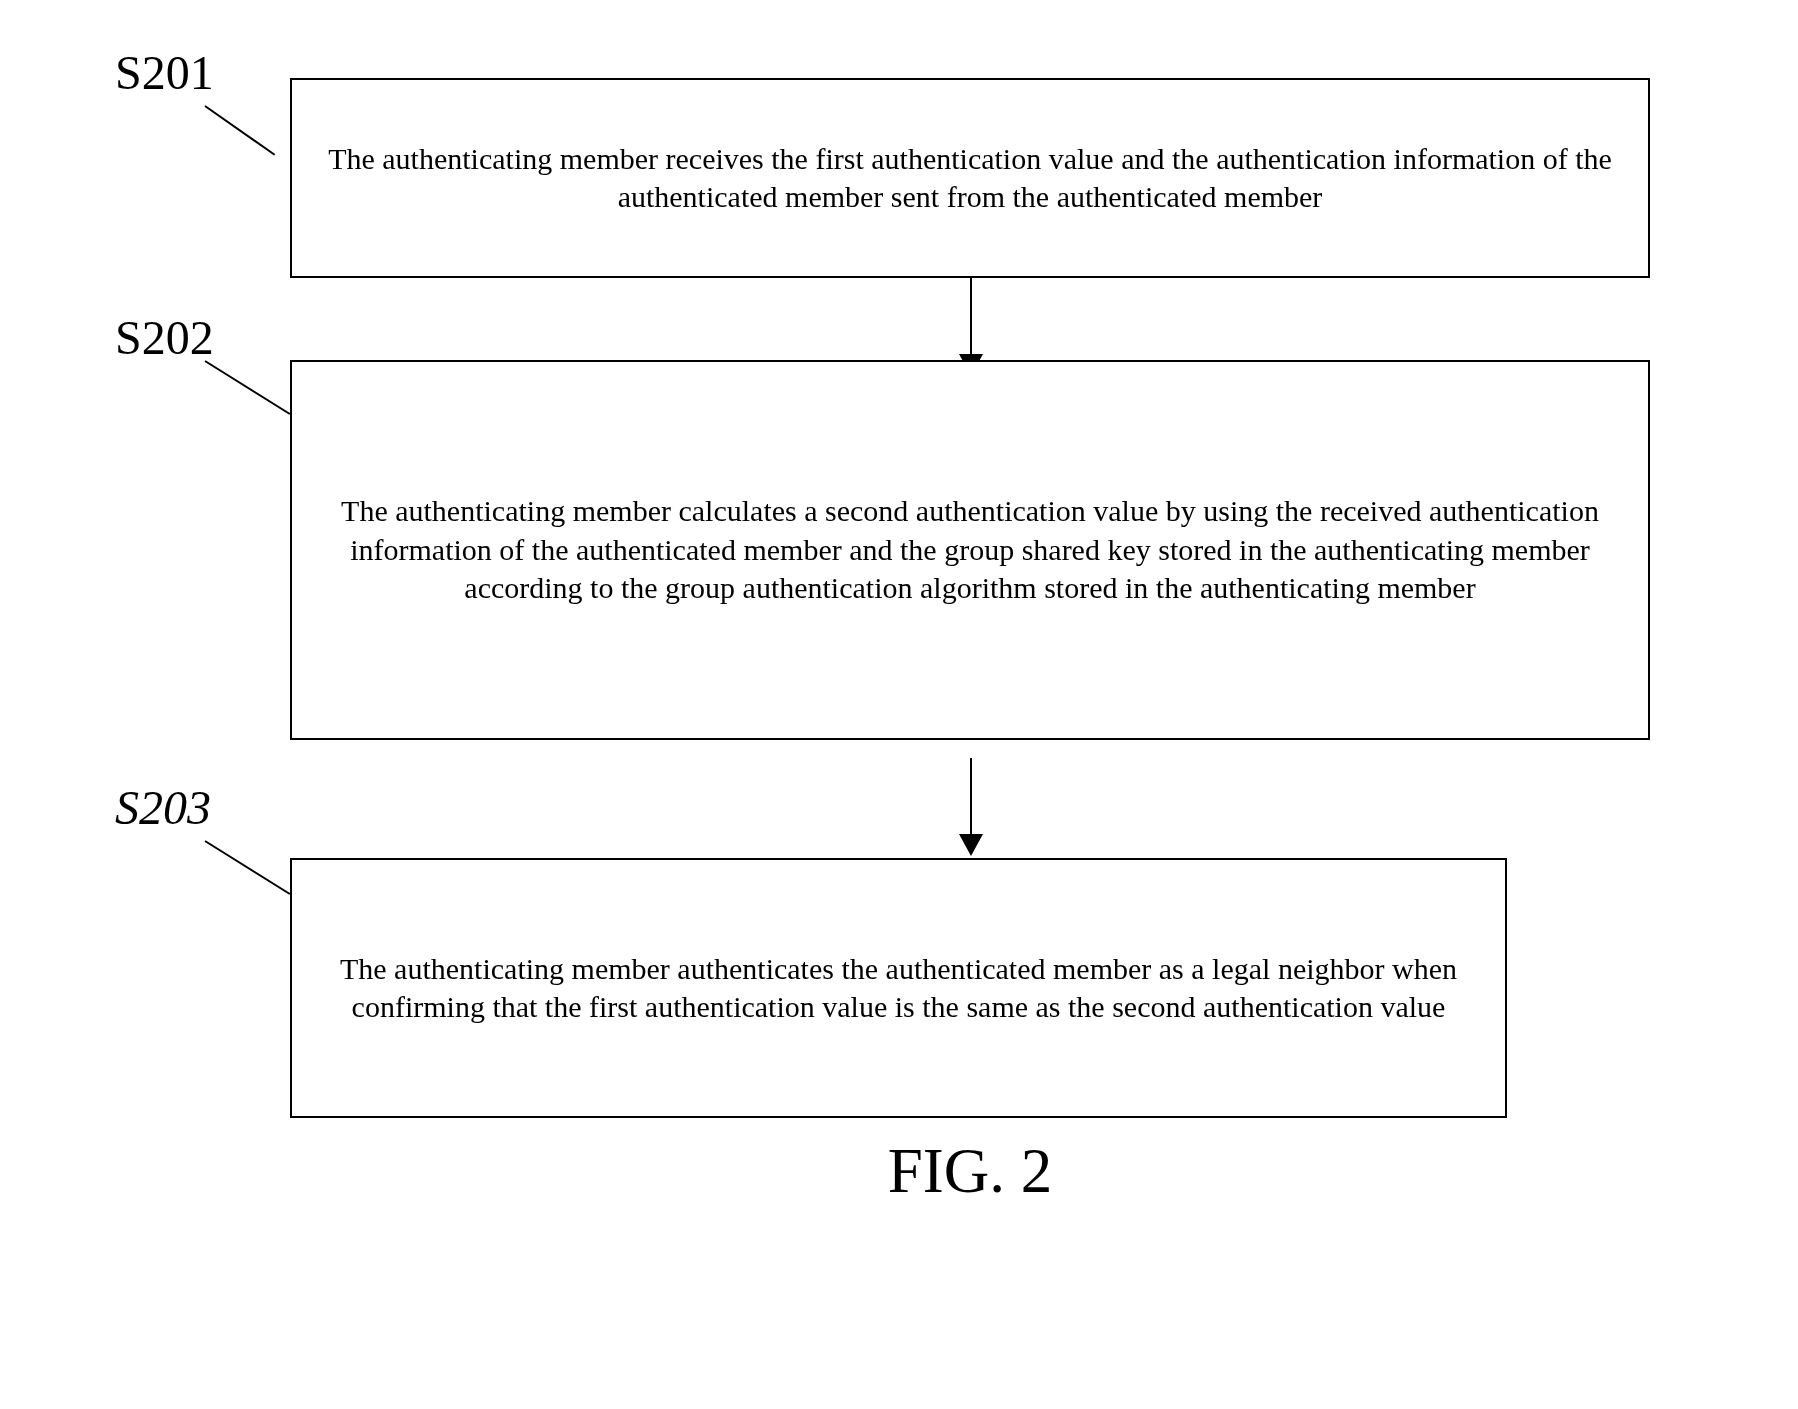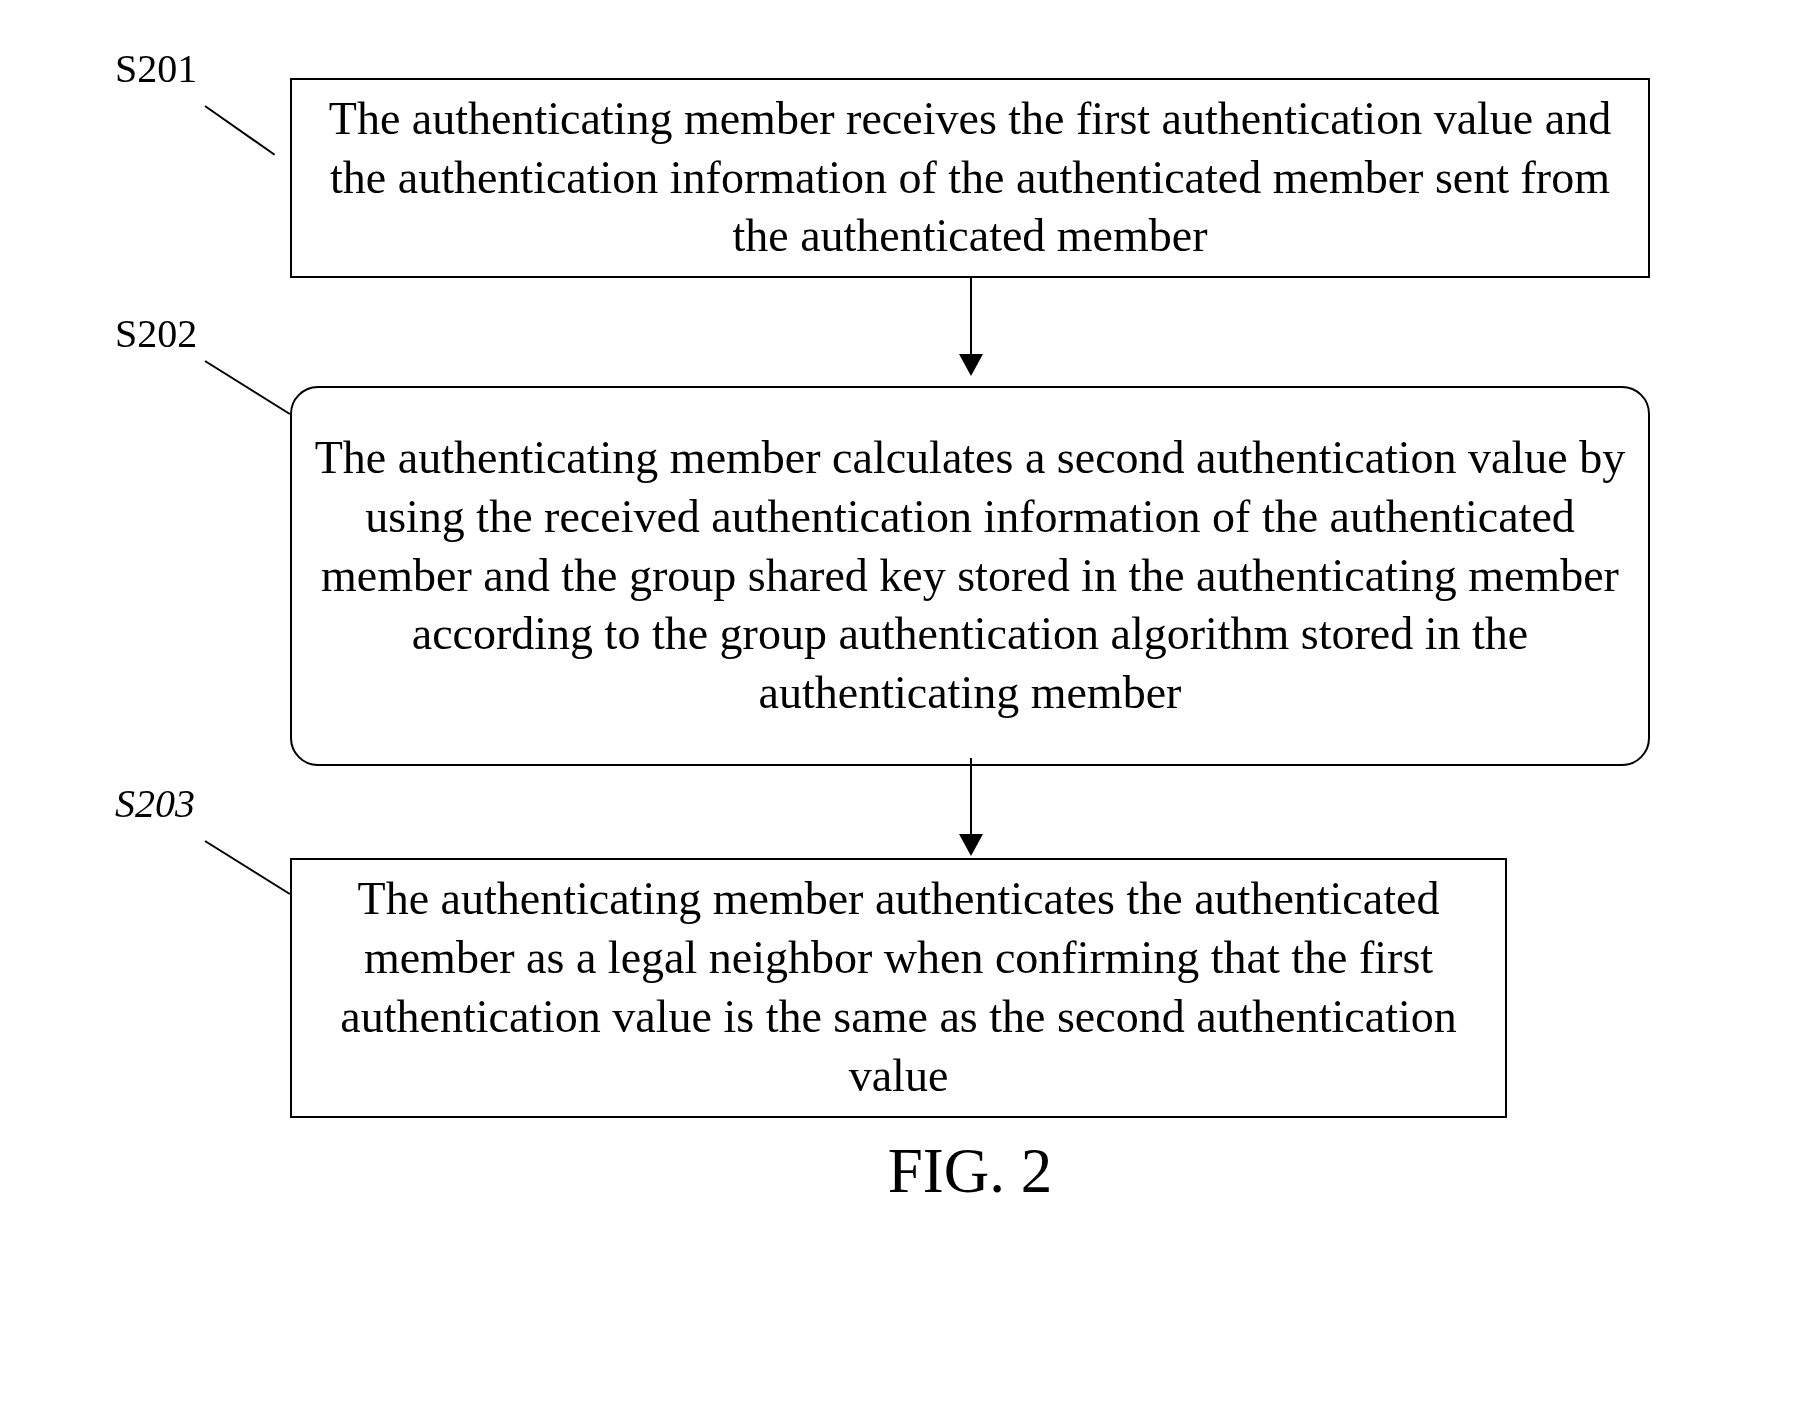--- a/index.html
+++ b/index.html
@@ -5,33 +5,33 @@
   * { box-sizing: border-box; margin: 0; padding: 0; }
   body {
     background: #ffffff;
     font-family: "Times New Roman", Times, serif;
     width: 1798px;
     height: 1409px;
     position: relative;
   }
   .step-label {
     position: absolute;
-    font-size: 40px;
+    font-size: 48px;
     color: #000;
   }
   .connector {
     position: absolute;
     background: #000;
   }
   .box {
     position: absolute;
     border: 2px solid #000;
     background: #fff;
     text-align: center;
-    font-size: 46px;
+    font-size: 30px;
     line-height: 1.28;
     display: flex;
     align-items: center;
     justify-content: flex-end;
     padding: 10px 20px;
   }
   .arrow {
     position: absolute;
     width: 2px;
     background: #000;
@@ -62,21 +62,21 @@
   <span>The authenticating member receives the first authentication value and the authentication information of the authenticated member sent from the authenticated member</span>
 </div>
 
 <div class="arrow" style="left:970px; top:278px; height:78px;"></div>
 <div class="arrow-head" style="left:959px; top:354px;"></div>
 
 <div class="step-label" style="left:115px; top:310px;">S202</div>
 
 <div class="connector" style="left:205px; top:360px; width:100px; height:2px; transform:rotate(32deg); transform-origin:left center;"></div>
 
-<div class="box" style="left:290px; top:386px; width:1360px; height:380px;border-radius:28px;">
+<div class="box" style="left:290px; top:360px; width:1360px; height:380px;">
   <span>The authenticating member calculates a second authentication value by using the received authentication information of the authenticated member and the group shared key stored in the authenticating member according to the group authentication algorithm stored in the authenticating member</span>
 </div>
 
 <div class="arrow" style="left:970px; top:758px; height:78px;"></div>
 <div class="arrow-head" style="left:959px; top:834px;"></div>
 
 <div class="step-label" style="left:115px; top:780px;font-style:italic;">S203</div>
 
 <div class="connector" style="left:205px; top:840px; width:100px; height:2px; transform:rotate(32deg); transform-origin:left center;"></div>
 

